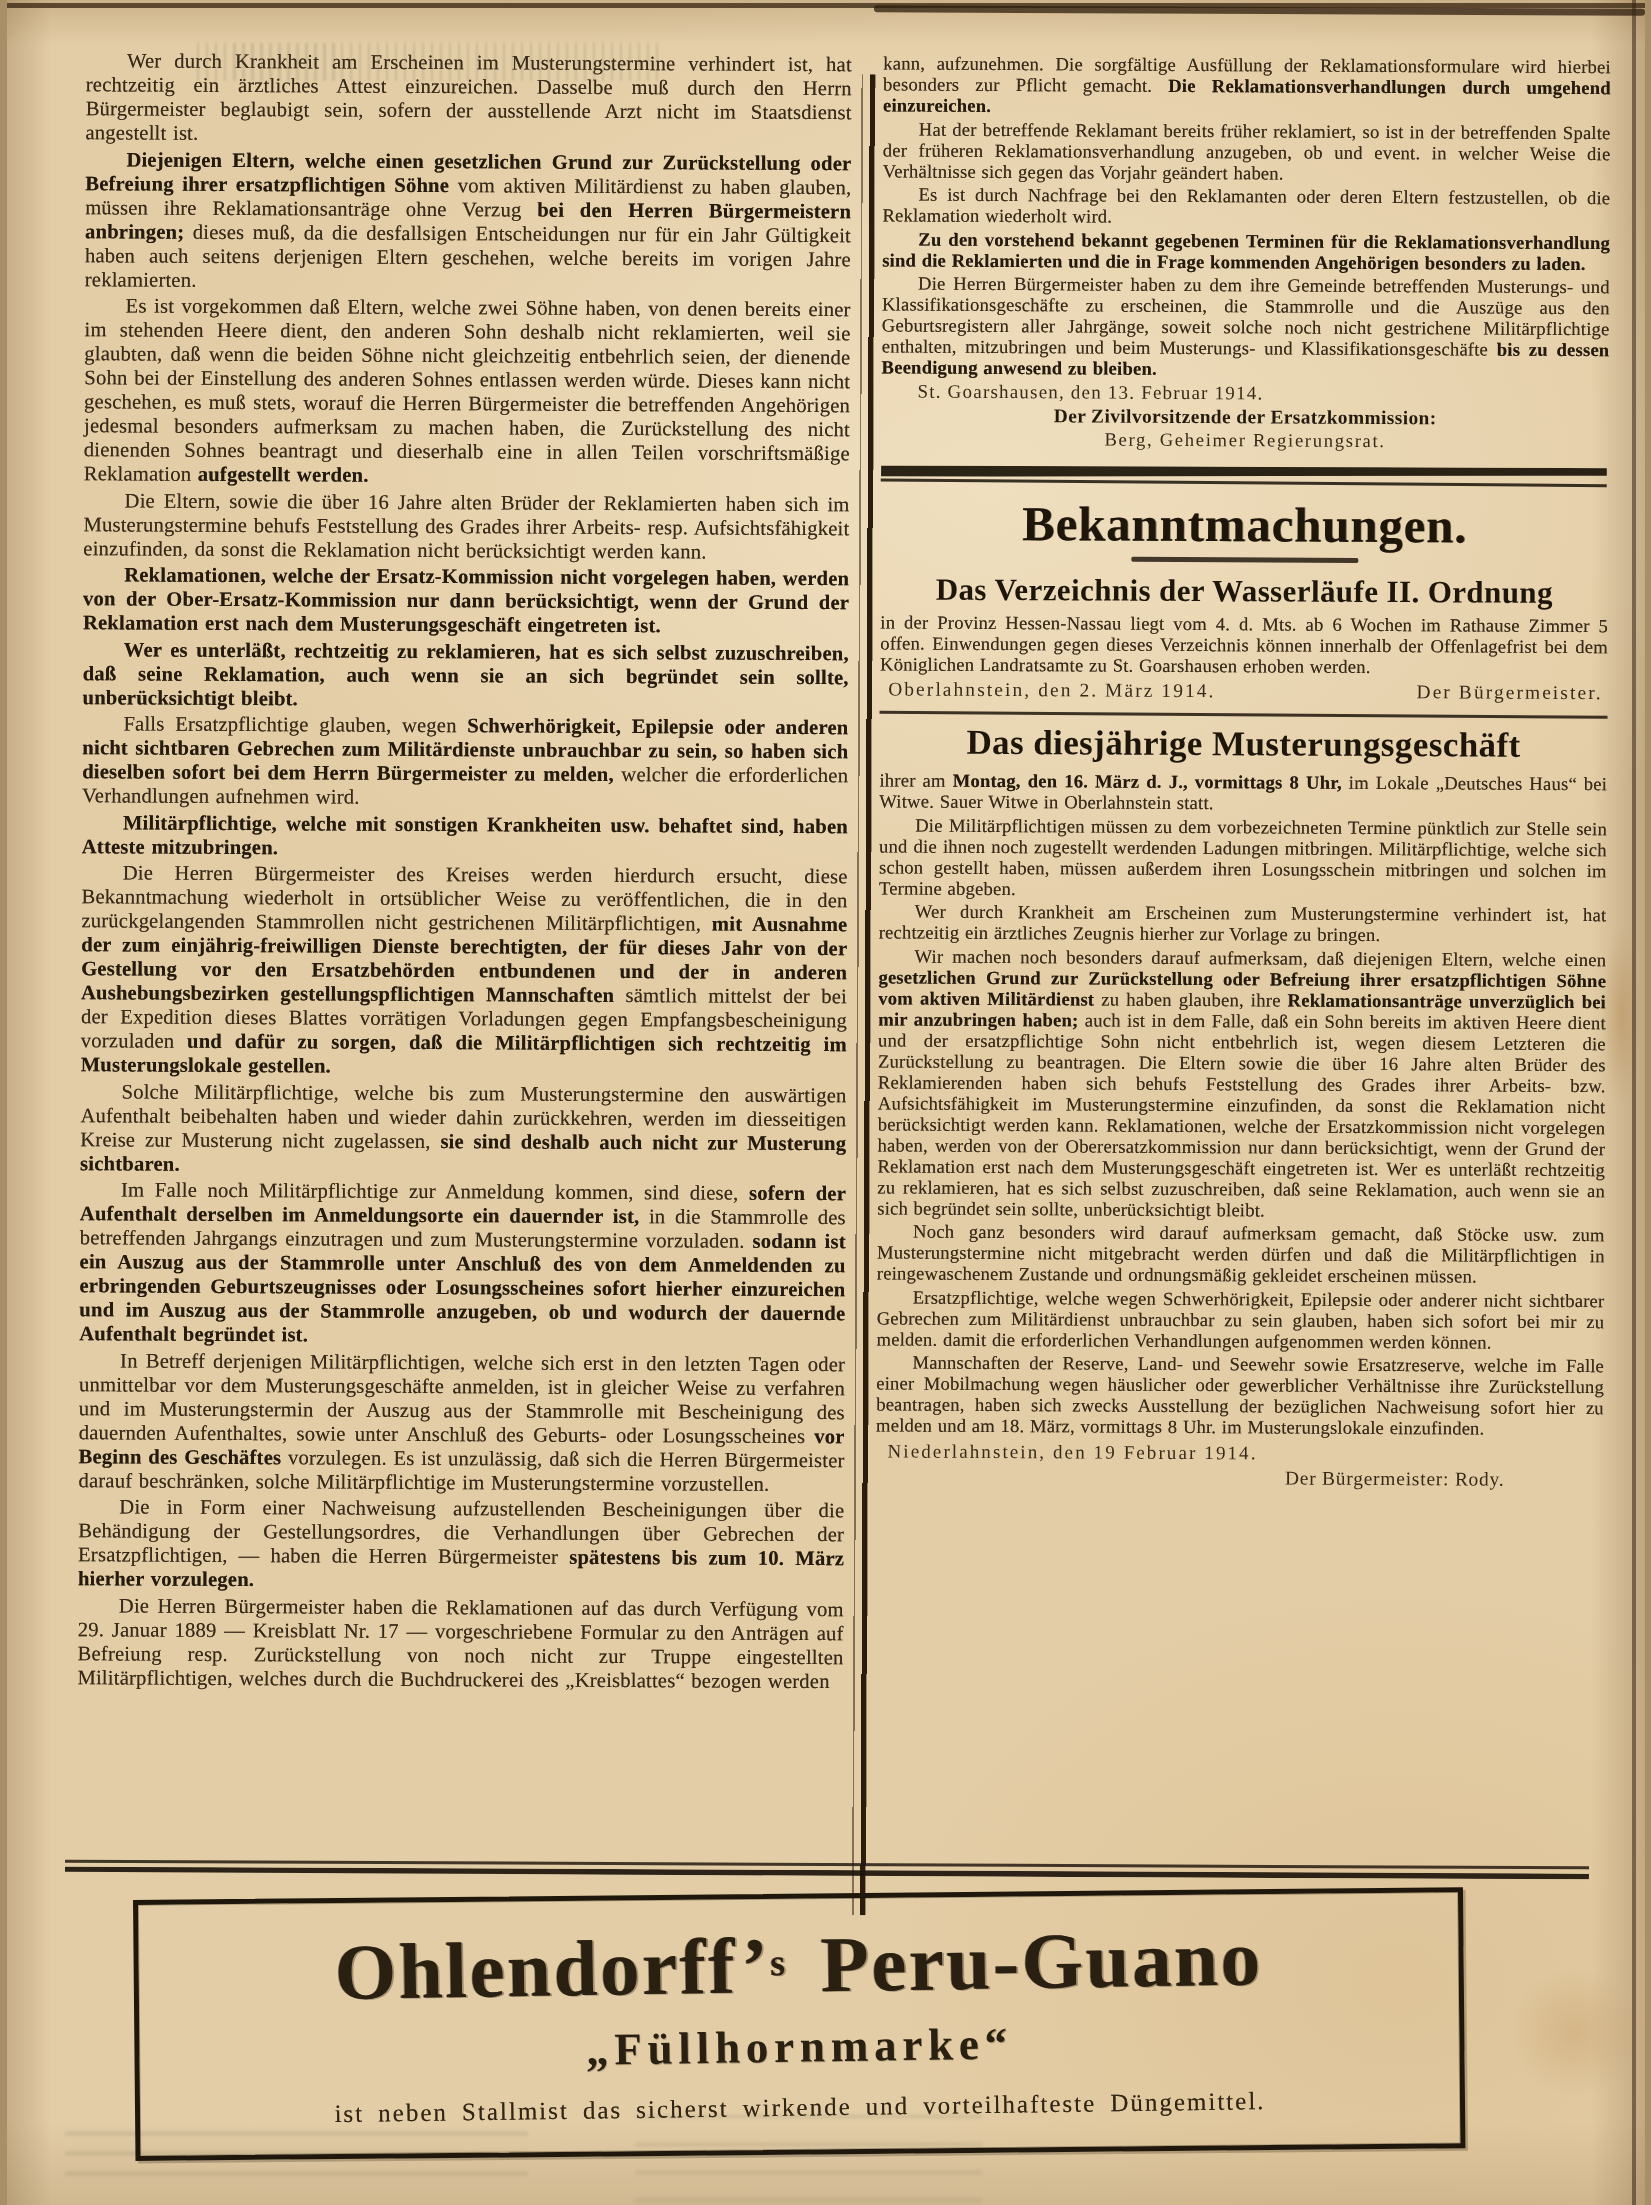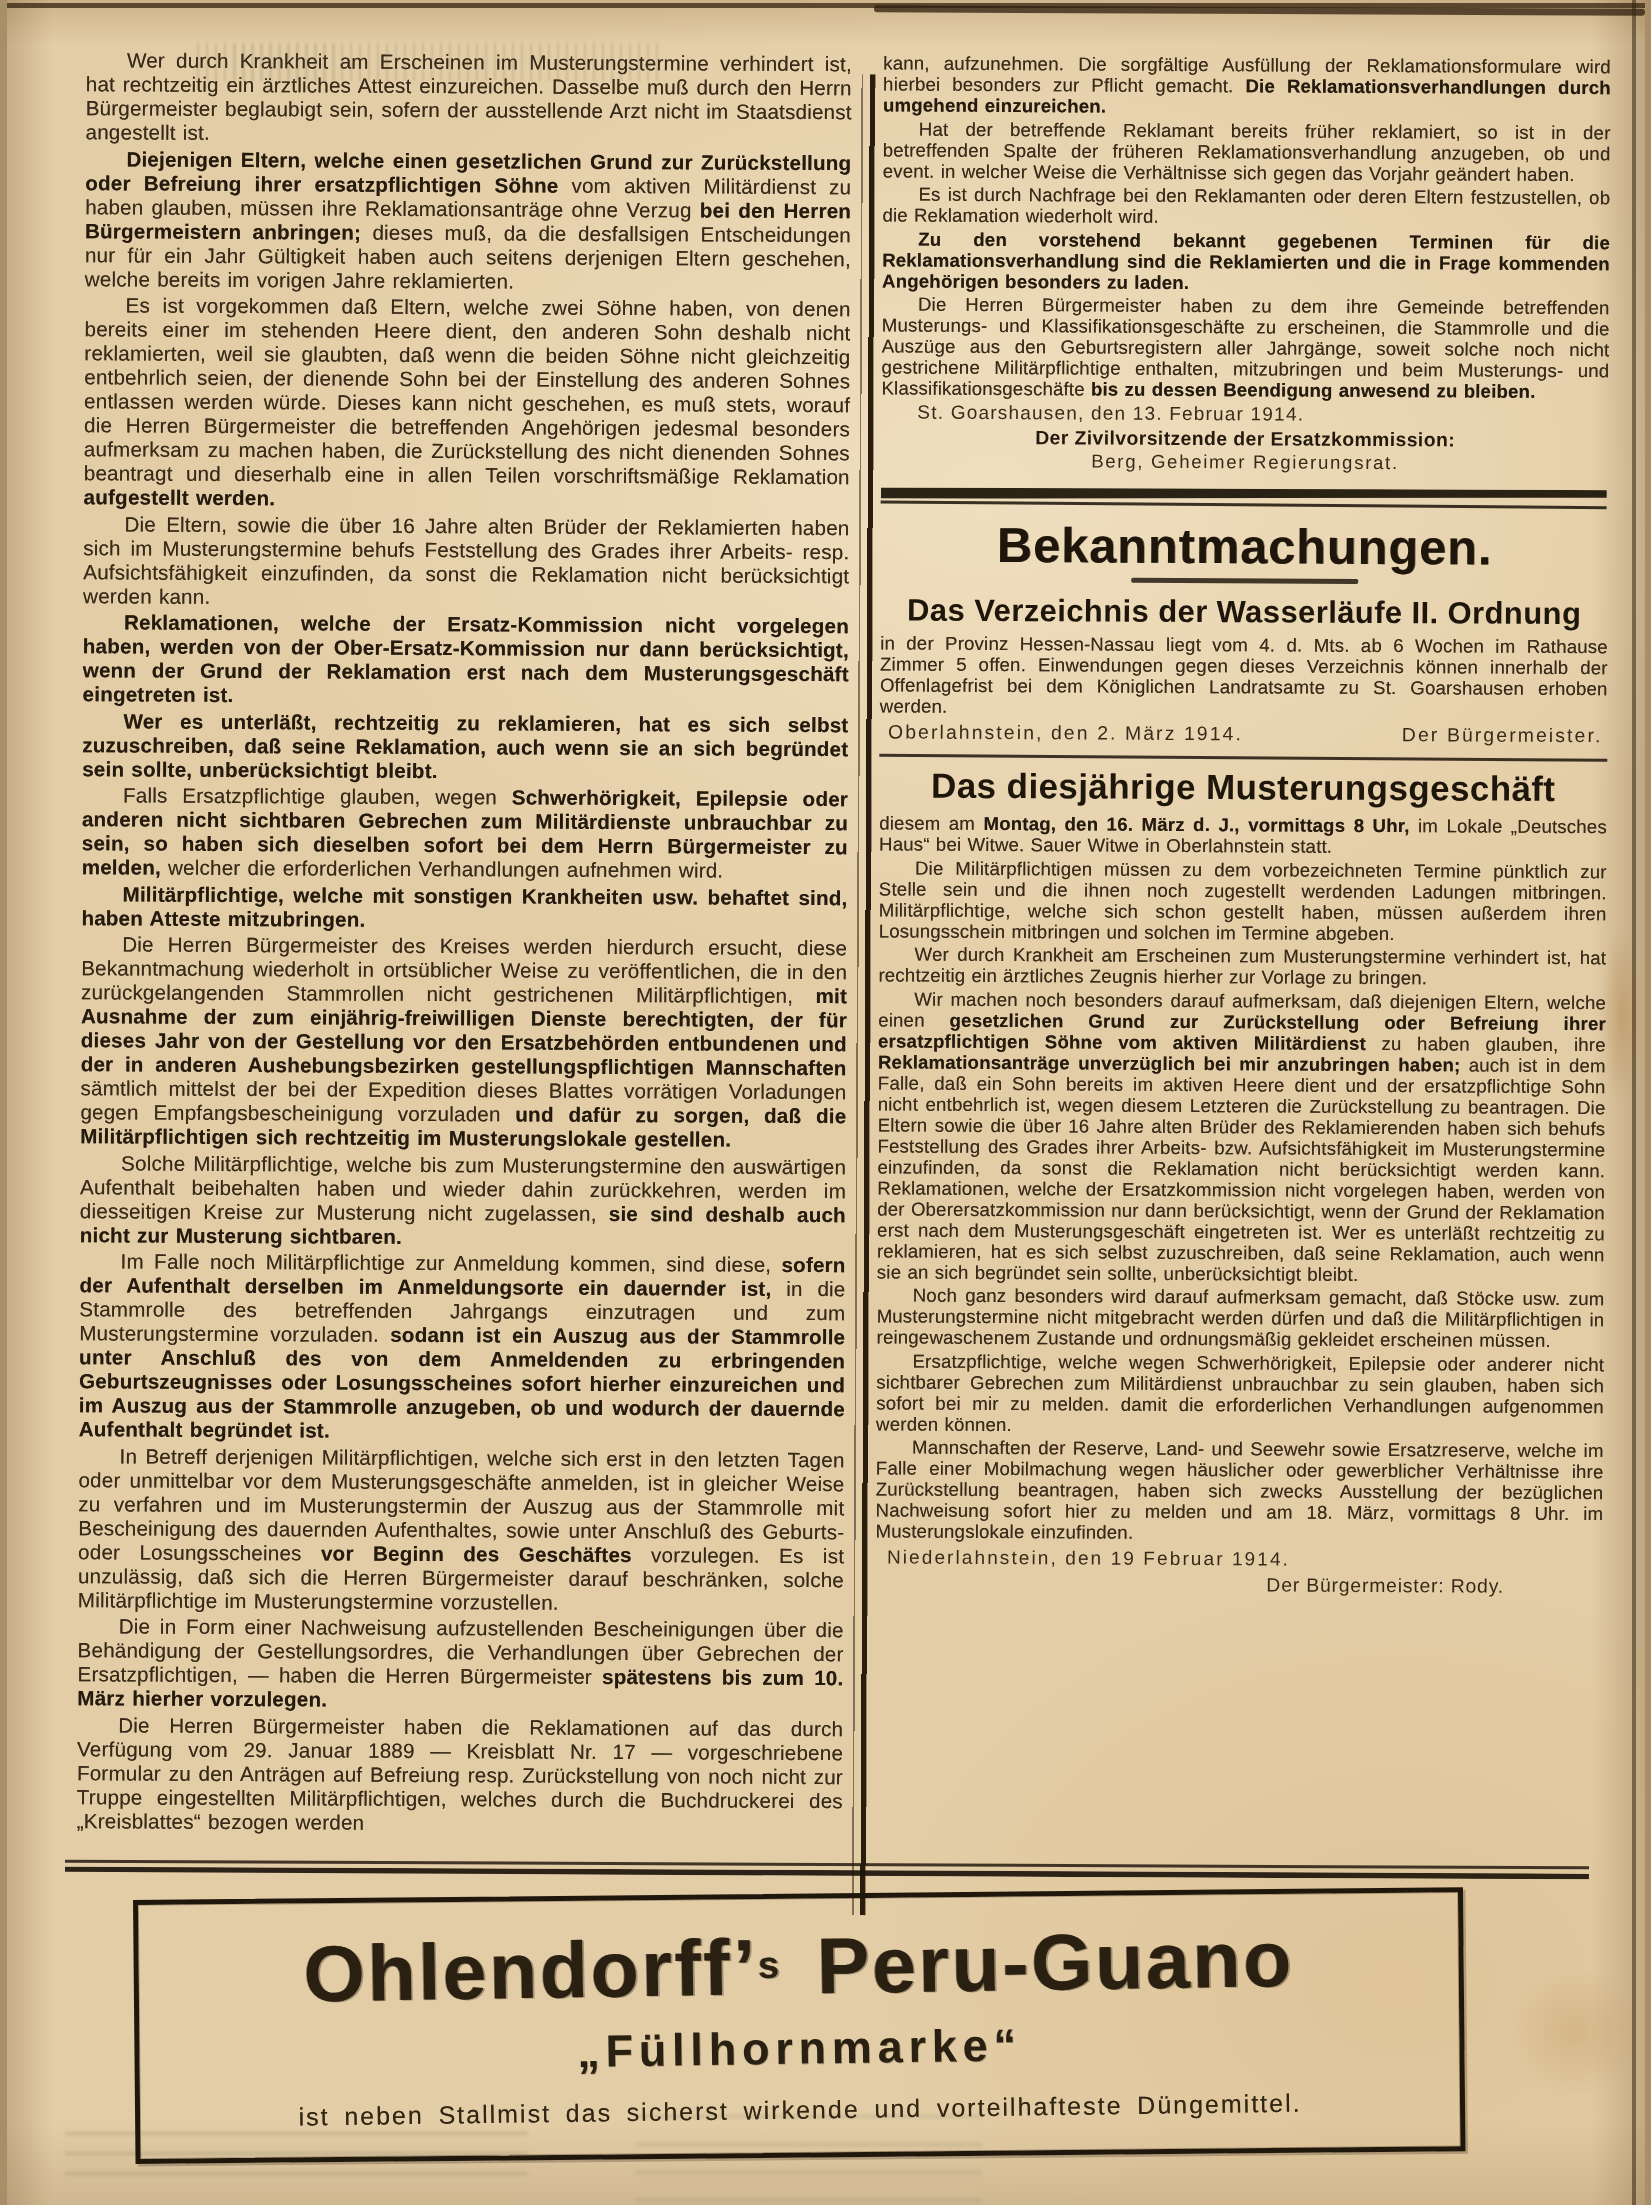--- a/index.html
+++ b/index.html
@@ -1,18 +1,18 @@
 <!DOCTYPE html>
 <html style="font-size:13.2px"><head>
 <meta charset="utf-8">
 <style>
   html,body{margin:0;padding:0;background:#a98f68;}
   .page{
     position:relative;width:1638px;height:2205px;margin:0 auto;overflow:hidden;
-    font-family:Liberation Sans, sans-serif;color:#382a19;
+    font-family:Liberation Serif, serif;color:#382a19;
     background:
       radial-gradient(1074px 743px at 60% 22%, rgba(250,238,212,.55), rgba(250,238,212,0) 72%),
       radial-gradient(743px 578px at 85% 90%, rgba(214,178,128,.35), rgba(214,178,128,0) 70%),
       linear-gradient(90deg, rgba(124,94,58,.28), rgba(124,94,58,0) 45px),
       linear-gradient(270deg, rgba(110,80,45,.30), rgba(110,80,45,0) 54px),
       linear-gradient(0deg, rgba(130,100,60,.20), rgba(130,100,60,0) 83px),
       linear-gradient(180deg, rgba(150,116,72,.30), rgba(150,116,72,0) 45px),
       #e3cda6;
   }
   
@@ -145,21 +145,21 @@
           <span>Oberlahnstein, den 2. März 1914.</span>
           <span>Der Bürgermeister.</span>
         </div>
       </div>
 
       <div class="midrule"></div>
 
       <div>
         <div class="notice-title mus">Das diesjährige Musterungsgeschäft</div>
         <div>
-            <p class="para noindent"><span>diesem am </span><span class="bseg">Montag, den 16. März d. J., vormittags 8 Uhr,</span><span> im Lokale „Deutsches Haus“ bei Witwe. Sauer Witwe in Oberlahnstein statt.</span></p>
+            <p class="para noindent"><span>ihrer am </span><span class="bseg">Montag, den 16. März d. J., vormittags 8 Uhr,</span><span> im Lokale „Deutsches Haus“ bei Witwe. Sauer Witwe in Oberlahnstein statt.</span></p>
             <p class="para"><span>Die Militärpflichtigen müssen zu dem vorbezeichneten Termine pünktlich zur Stelle sein und die ihnen noch zugestellt werdenden Ladungen mitbringen. Militärpflichtige, welche sich schon gestellt haben, müssen außerdem ihren Losungsschein mitbringen und solchen im Termine abgeben.</span></p>
             <p class="para"><span>Wer durch Krankheit am Erscheinen zum Musterungstermine verhindert ist, hat rechtzeitig ein ärztliches Zeugnis hierher zur Vorlage zu bringen.</span></p>
             <p class="para"><span>Wir machen noch besonders darauf aufmerksam, daß diejenigen Eltern, welche einen </span><span class="bseg">gesetzlichen Grund zur Zurückstellung oder Befreiung ihrer ersatzpflichtigen Söhne vom aktiven Militärdienst</span><span> zu haben glauben, ihre </span><span class="bseg">Reklamationsanträge unverzüglich bei mir anzubringen haben;</span><span> auch ist in dem Falle, daß ein Sohn bereits im aktiven Heere dient und der ersatzpflichtige Sohn nicht entbehrlich ist, wegen diesem Letzteren die Zurückstellung zu beantragen. Die Eltern sowie die über 16 Jahre alten Brüder des Reklamierenden haben sich behufs Feststellung des Grades ihrer Arbeits- bzw. Aufsichtsfähigkeit im Musterungstermine einzufinden, da sonst die Reklamation nicht berücksichtigt werden kann. Reklamationen, welche der Ersatzkommission nicht vorgelegen haben, werden von der Oberersatzkommission nur dann berücksichtigt, wenn der Grund der Reklamation erst nach dem Musterungsgeschäft eingetreten ist. Wer es unterläßt rechtzeitig zu reklamieren, hat es sich selbst zuzuschreiben, daß seine Reklamation, auch wenn sie an sich begründet sein sollte, unberücksichtigt bleibt.</span></p>
             <p class="para"><span>Noch ganz besonders wird darauf aufmerksam gemacht, daß Stöcke usw. zum Musterungstermine nicht mitgebracht werden dürfen und daß die Militärpflichtigen in reingewaschenem Zustande und ordnungsmäßig gekleidet erscheinen müssen.</span></p>
             <p class="para"><span>Ersatzpflichtige, welche wegen Schwerhörigkeit, Epilepsie oder anderer nicht sichtbarer Gebrechen zum Militärdienst unbrauchbar zu sein glauben, haben sich sofort bei mir zu melden. damit die erforderlichen Verhandlungen aufgenommen werden können.</span></p>
             <p class="para"><span>Mannschaften der Reserve, Land- und Seewehr sowie Ersatzreserve, welche im Falle einer Mobilmachung wegen häuslicher oder gewerblicher Verhältnisse ihre Zurückstellung beantragen, haben sich zwecks Ausstellung der bezüglichen Nachweisung sofort hier zu melden und am 18. März, vormittags 8 Uhr. im Musterungslokale einzufinden.</span></p>
           </div>
         <div class="n2-dateline">Niederlahnstein, den 19 Februar 1914.</div>
         <div class="n2-signer">Der Bürgermeister: Rody.</div>
       </div>

